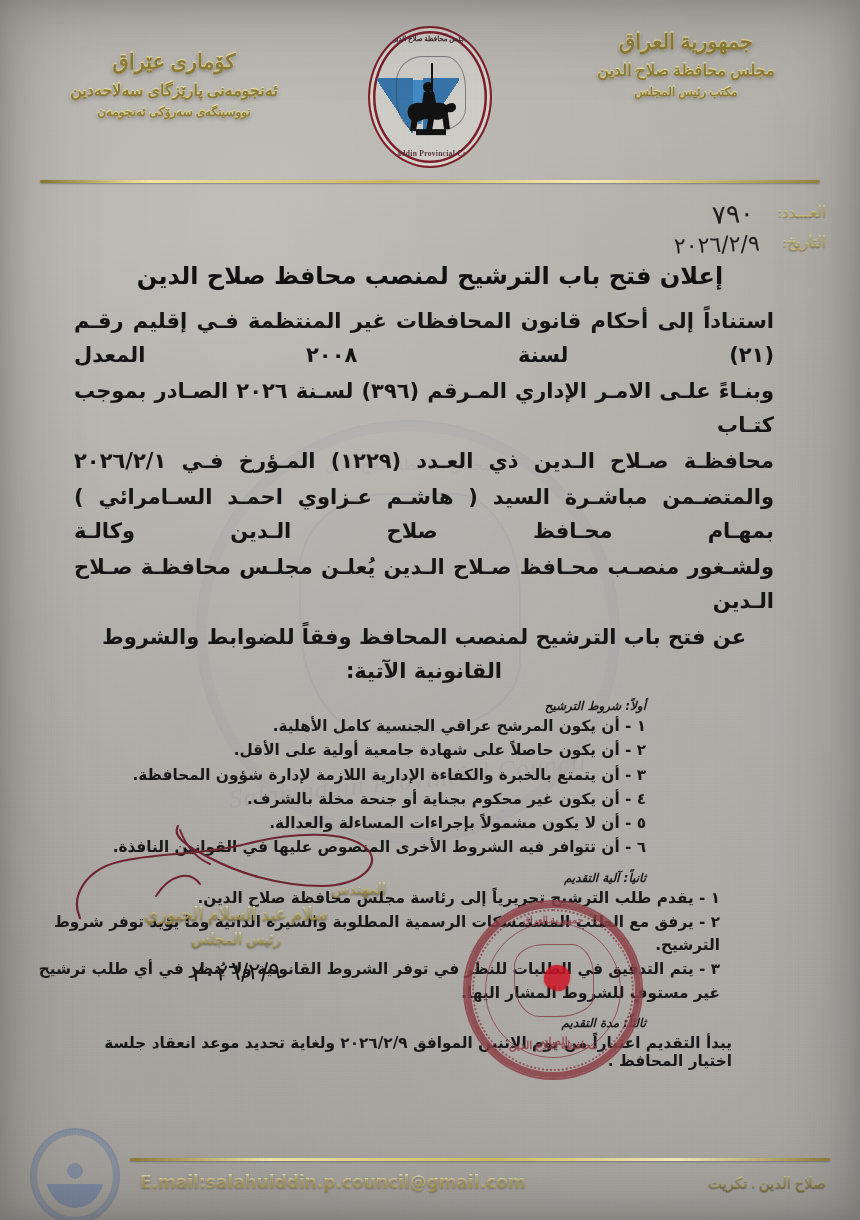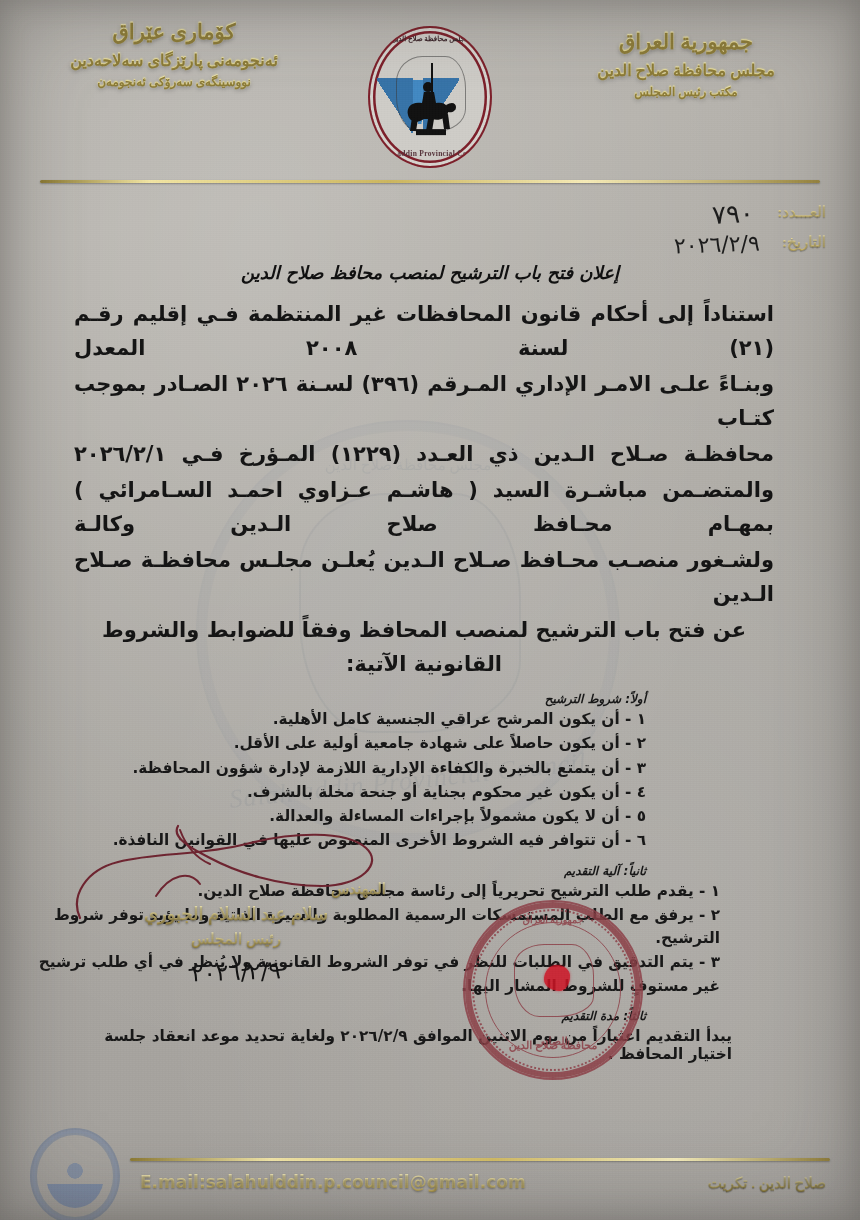--- a/index.html
+++ b/index.html
@@ -39,21 +39,21 @@
     font-weight:700;
     text-shadow:
       0 1px 0 #8d7c38,
       0 0 2px rgba(247,238,176,.95),
       0 2px 4px rgba(0,0,0,.35);
     background:linear-gradient(180deg,#fff9cf 0%,#e7d98d 42%,#b79b42 100%);
     -webkit-background-clip:text;background-clip:text;color:transparent;
     letter-spacing:.5px;
   }
   .hblock.right{right:24px;width:300px;}
-  .hblock.left{left:24px;width:300px;top:16px;}
+  .hblock.left{left:24px;width:300px;top:46px;}
 
   
   .emblem{position:absolute;left:368px;top:26px;width:124px;height:142px;}
   .emblem .oval{
     position:absolute;inset:0;border-radius:50%;
     background:#cfcdc8;
     border:2.5px solid #7d1f2a;
     box-shadow:inset 0 0 0 3px #d6d4cf, inset 0 0 0 5.5px #7d1f2a;
     overflow:hidden;
   }
@@ -108,22 +108,22 @@
   }
   .meta .hand.date{font-size:22px;top:-2px;right:66px;transform:rotate(-2deg);}
 
   
   .doc{
     position:absolute;left:0;top:262px;width:860px;
     color:#171717;
     font-family:"DejaVu Sans","Liberation Sans",sans-serif;
   }
   .title{
-    text-align:center;font-size:18px;font-weight:700;margin:0 0 14px 0;
-    letter-spacing:0;color:#101010;font-style:italic;
+    text-align:center;font-size:24px;font-weight:700;margin:0 0 14px 0;
+    letter-spacing:0;color:#101010;
   }
   .para{
     font-size:21px;line-height:1.62;font-weight:700;
     margin:0 86px 2px 74px;text-align:justify;text-align-last:justify;
     color:#141414;
   }
   .para.last{text-align:center;text-align-last:center;margin-top:2px;}
   .secthead{
     font-size:12px;font-weight:700;margin:11px 214px 2px 0;text-align:right;font-style:italic;
   }

